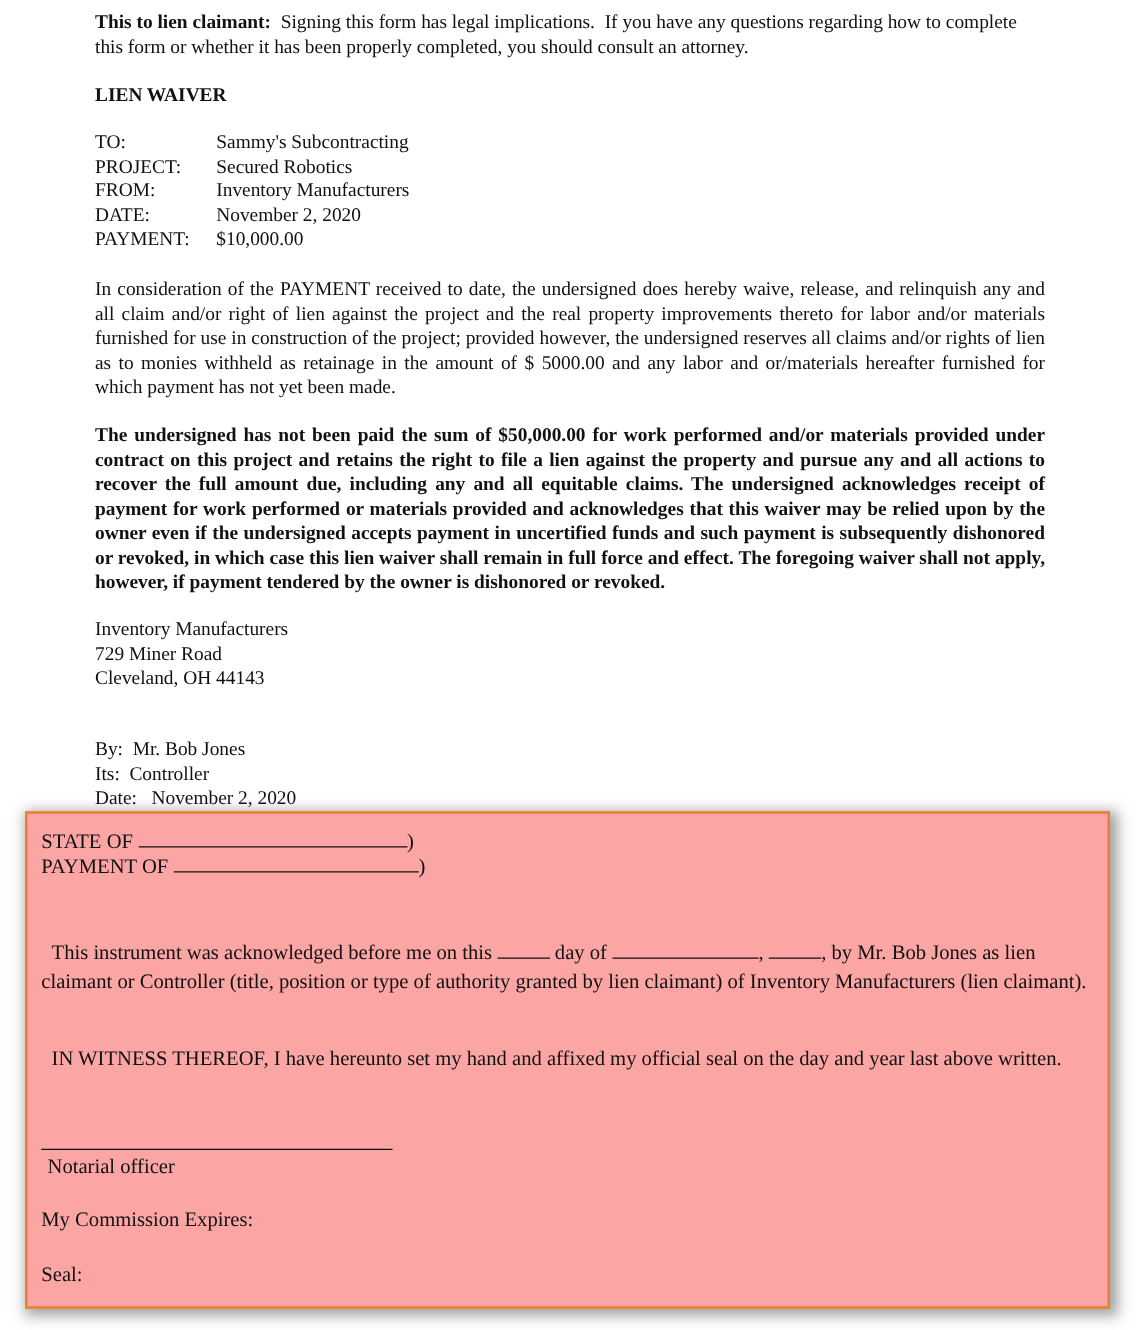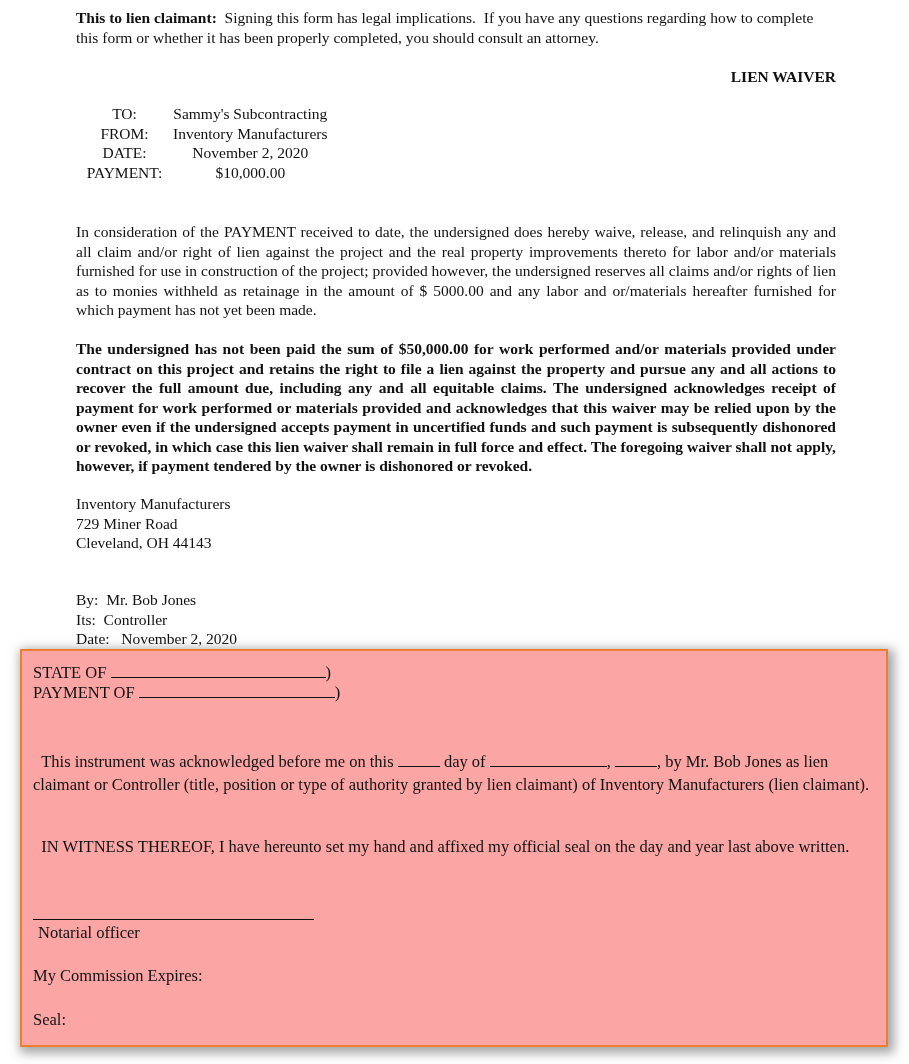--- a/index.html
+++ b/index.html
@@ -21,40 +21,39 @@
       left: 76px;
       top: 8px;
       width: 760px;
     }
     .note {
       line-height: 19.5px;
       margin: 0;
     }
     .note b { font-weight: bold; }
     .title {
-      text-align: right;
+      text-align: left;
       font-weight: bold;
       margin: 0;
       position: absolute;
       top: 59px;
       left: 0;
       width: 760px;
       line-height: 20px;
     }
     .header-table {
       position: absolute;
       top: 96px;
       left: 0;
       border-collapse: collapse;
     }
     .header-table td {
       padding: 0;
       line-height: 19.5px;
       vertical-align: top;
-      text-align: center;
     }
     .header-table td.lbl { width: 97px; }
     .para {
       position: absolute;
       left: 0;
       width: 760px;
       margin: 0;
       text-align: justify;
       line-height: 19.5px;
     }
@@ -159,20 +158,24 @@
 
   <p class="title">LIEN WAIVER</p>
 
   <table class="header-table">
     <tbody>
         <tr>
       <td class="lbl">TO:</td>
       <td>Sammy's Subcontracting</td>
     </tr>
     <tr>
+      <td class="lbl">PROJECT:</td>
+      <td>Secured Robotics</td>
+    </tr>
+    <tr>
       <td class="lbl">FROM:</td>
       <td>Inventory Manufacturers</td>
     </tr>
     <tr>
       <td class="lbl">DATE:</td>
       <td>November 2, 2020</td>
     </tr>
     <tr>
       <td class="lbl">PAYMENT:</td>
       <td>$10,000.00</td>

